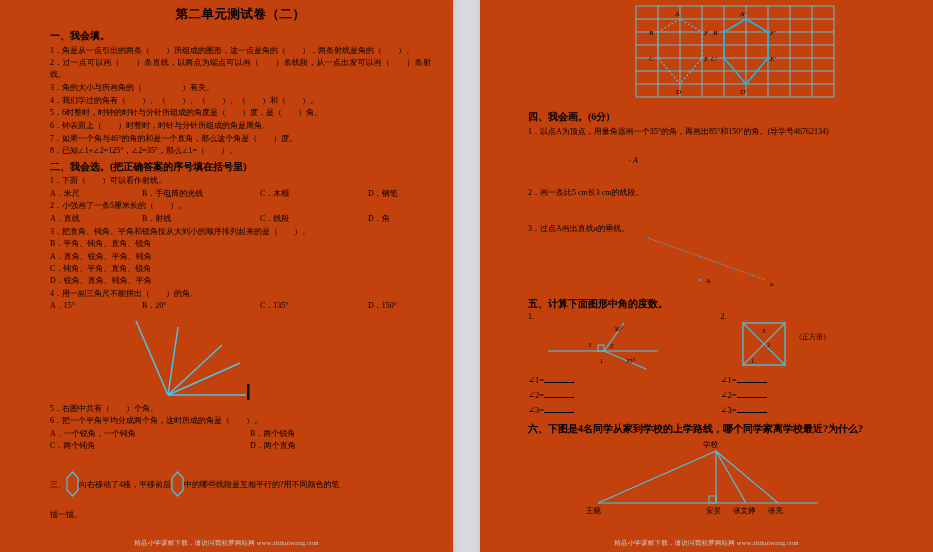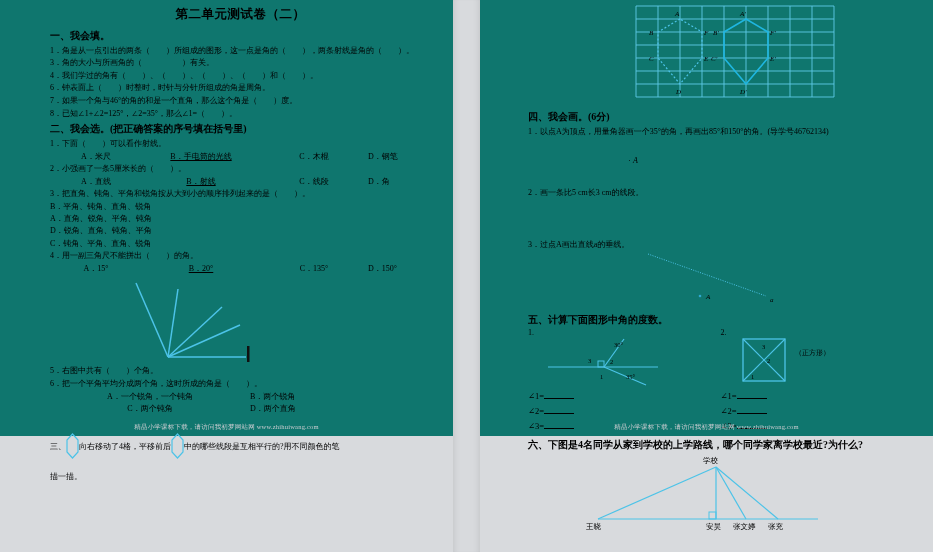--- a/index.html
+++ b/index.html
@@ -5,39 +5,39 @@
   html,body{margin:0;padding:0;}
   body{
     width:933px;height:552px;overflow:hidden;
     background:#d8dadd;
     font-family:"Liberation Serif","DejaVu Serif",serif;
     color:#000;
   }
   .spread{display:flex;width:933px;height:552px;}
   .page{
     position:relative;
-    background:#0f766e;
-    height:436px;
+    background:#c2410c;
+    height:552px;
     box-sizing:border-box;
   }
   .page-left{width:453px;padding:4px 22px 0 50px;}
   .gutter{width:27px;height:552px;background:#d8dadd;
     box-shadow:inset 6px 0 6px -5px rgba(0,0,0,.10), inset -6px 0 6px -5px rgba(0,0,0,.10);}
   .page-right{width:453px;padding:4px 20px 0 48px;}
 
   .doc-title{
     text-align:center;font-size:12.5px;font-weight:bold;
     letter-spacing:.5px;margin:2px 0 6px 0;
   }
   .sec-head{font-size:10px;font-weight:bold;margin:2.5px 0 1px 0;line-height:1.45;}
   .q{font-size:8px;line-height:1.52;margin:0 0 0.5px 0;text-align:justify;font-family:Liberation Serif, serif;}
   .opts{font-size:8px;line-height:1.55;margin:0;display:flex;}
-  .opt{white-space:nowrap;text-align:center;}
+  .opt{white-space:nowrap;}
   .ow{width:92px;}
-  .ow2{width:118px;text-decoration:underline;}
+  .ow2{width:118px;}
   .ow3{width:108px;font-family:Liberation Serif, serif;}
 
   .fig{position:relative;}
 
   
   .fan{height:86px;position:relative;margin:2px 0 2px 0;}
   
   .hexglyph{display:inline-block;width:13px;height:22px;vertical-align:-8px;position:relative;}
   .hexglyph svg{position:absolute;left:0;top:-2px;}
 
@@ -58,22 +58,24 @@
 
 <div class="spread">
 
   <div class="page page-left">
 
     <div class="doc-title">第二单元测试卷（二）</div>
 
     <div class="sec-head">一、我会填。</div>
 
     <div class="q">1．角是从一点引出的两条（　　）所组成的图形，这一点是角的（　　），两条射线是角的（　　）。</div>
+    <div class="q">2．过一点可以画（　　）条直线，以两点为端点可以画（　　）条线段，从一点出发可以画（　　）条射线。</div>
     <div class="q">3．角的大小与所画角的（　　　　　）有关。</div>
     <div class="q">4．我们学过的角有（　　）、（　　）、（　　）、（　　）和（　　）。</div>
+    <div class="q">5．6时整时，时钟的时针与分针所组成的角度是（　　）度，是（　　）角。</div>
     <div class="q">6．钟表面上（　　）时整时，时针与分针所组成的角是周角。</div>
     <div class="q">7．如果一个角与46°的角的和是一个直角，那么这个角是（　　）度。</div>
     <div class="q">8．已知∠1+∠2=125°，∠2=35°，那么∠1=（　　）。</div>
 
     <div class="sec-head">二、我会选。(把正确答案的序号填在括号里)</div>
 
     <div class="q">1．下面（　　）可以看作射线。</div>
     <div class="opts">
       <span class="opt ow">A．米尺</span>
       <span class="opt ow2">B．手电筒的光线</span>
@@ -90,24 +92,24 @@
     </div>
 
     <div class="q">3．把直角、钝角、平角和锐角按从大到小的顺序排列起来的是（　　）。</div>
     <div class="opts">
       <span class="opt">B．平角、钝角、直角、锐角</span>
     </div>
     <div class="opts">
       <span class="opt">A．直角、锐角、平角、钝角</span>
     </div>
     <div class="opts">
+      <span class="opt">C．钝角、平角、直角、锐角</span>
+    </div>
+    <div class="opts">
       <span class="opt">D．锐角、直角、钝角、平角</span>
-    </div>
-    <div class="opts">
-      <span class="opt">C．钝角、平角、直角、锐角</span>
     </div>
 
     <div class="q">4．用一副三角尺不能拼出（　　）的角。</div>
     <div class="opts">
       <span class="opt ow">A．15°</span>
       <span class="opt ow2">B．20°</span>
       <span class="opt ow3">C．135°</span>
       <span class="opt">D．150°</span>
     </div>
 
@@ -197,21 +199,21 @@
 
     <div class="sec-head" style="margin-top:10px;">四、我会画。(6分)</div>
     <div class="q">1．以点A为顶点，用量角器画一个35°的角，再画出85°和150°的角。(导学号46762134)</div>
 
     <div class="q" style="margin:16px 0 0 0;padding-left:100px;">
       <span style="font-size:9px;">·</span>&nbsp;<span style="font-style:italic;">A</span>
     </div>
 
     <div class="q" style="margin-top:20px;">2．画一条比5 cm长3 cm的线段。</div>
 
-    <div class="q" style="margin-top:40px;">3．过点A画出直线a的垂线。</div>
+    <div class="q" style="margin-top:24px;">3．过点A画出直线a的垂线。</div>
 
     <div class="fig" style="height:58px;">
       <svg width="380" height="58" viewBox="0 0 380 58">
         <line x1="120" y1="2" x2="238" y2="44" stroke="#4cc3e8" stroke-width="1" stroke-dasharray="1,1.4"></line>
         <circle cx="172" cy="44" r="1.3" fill="#2fa8d0"></circle>
         <text x="178" y="47" font-size="7" font-style="italic" font-family="Liberation Serif, serif">A</text>
         <text x="242" y="50" font-size="7" font-style="italic" font-family="Liberation Serif, serif">a</text>
       </svg>
     </div>
 

